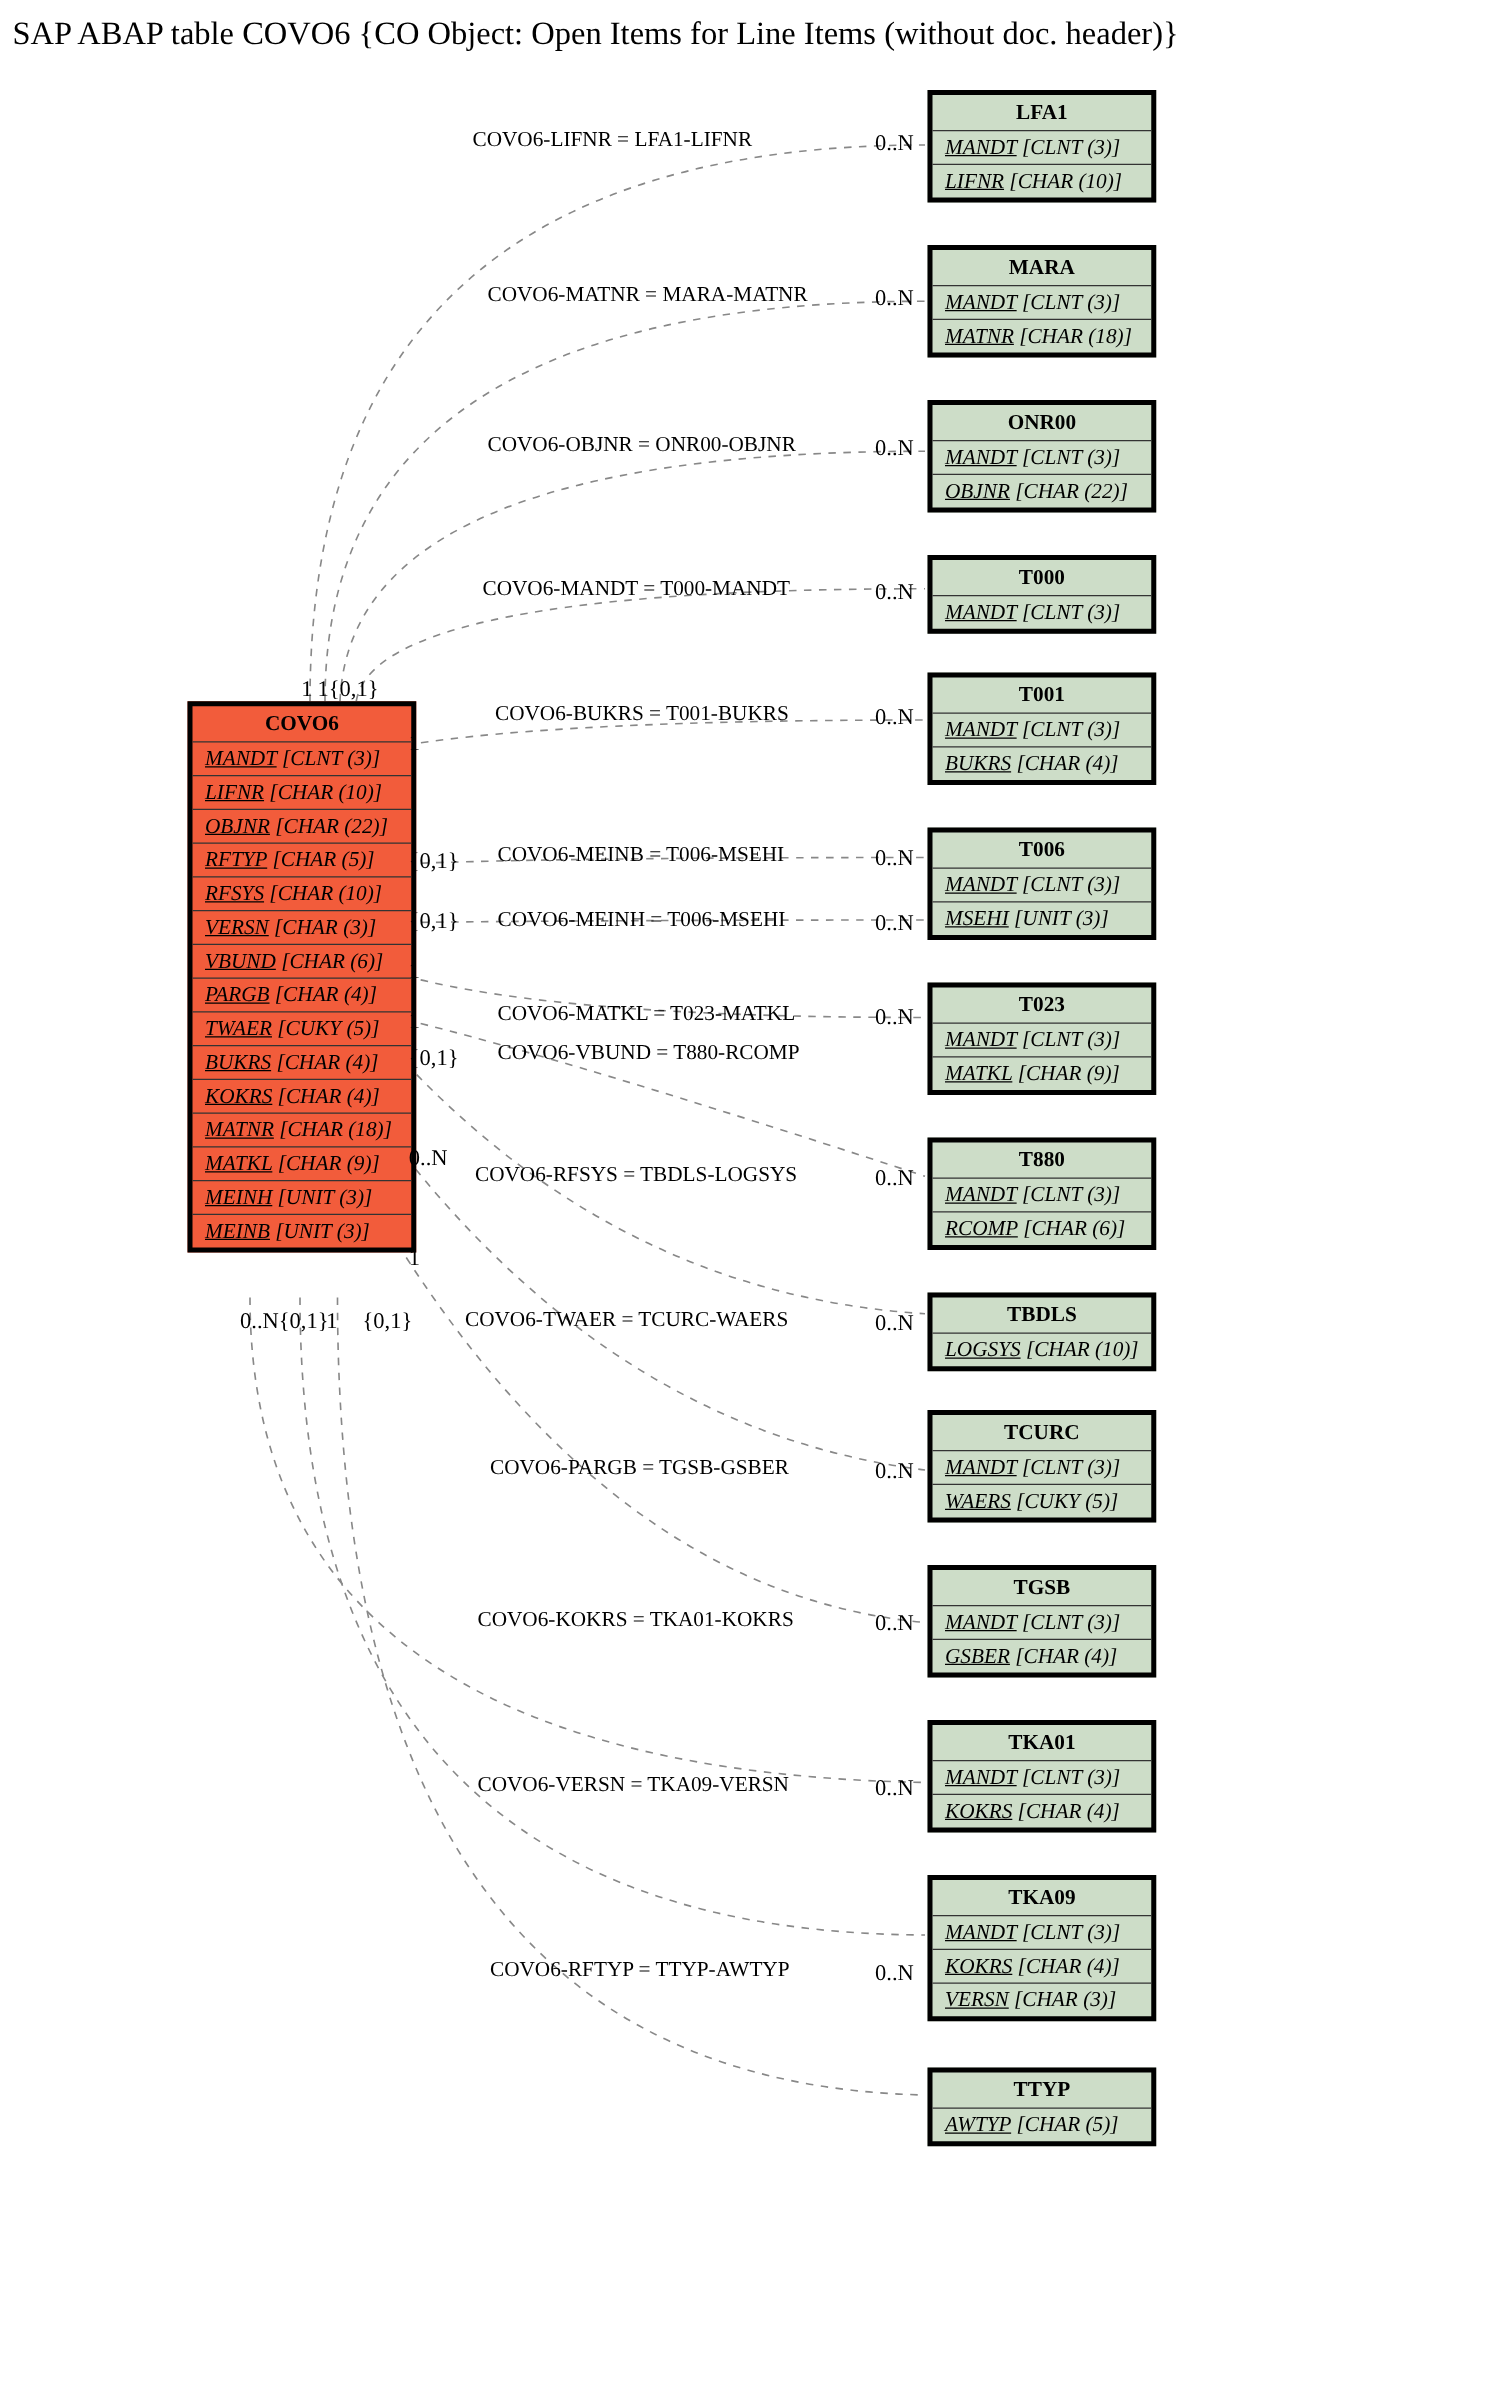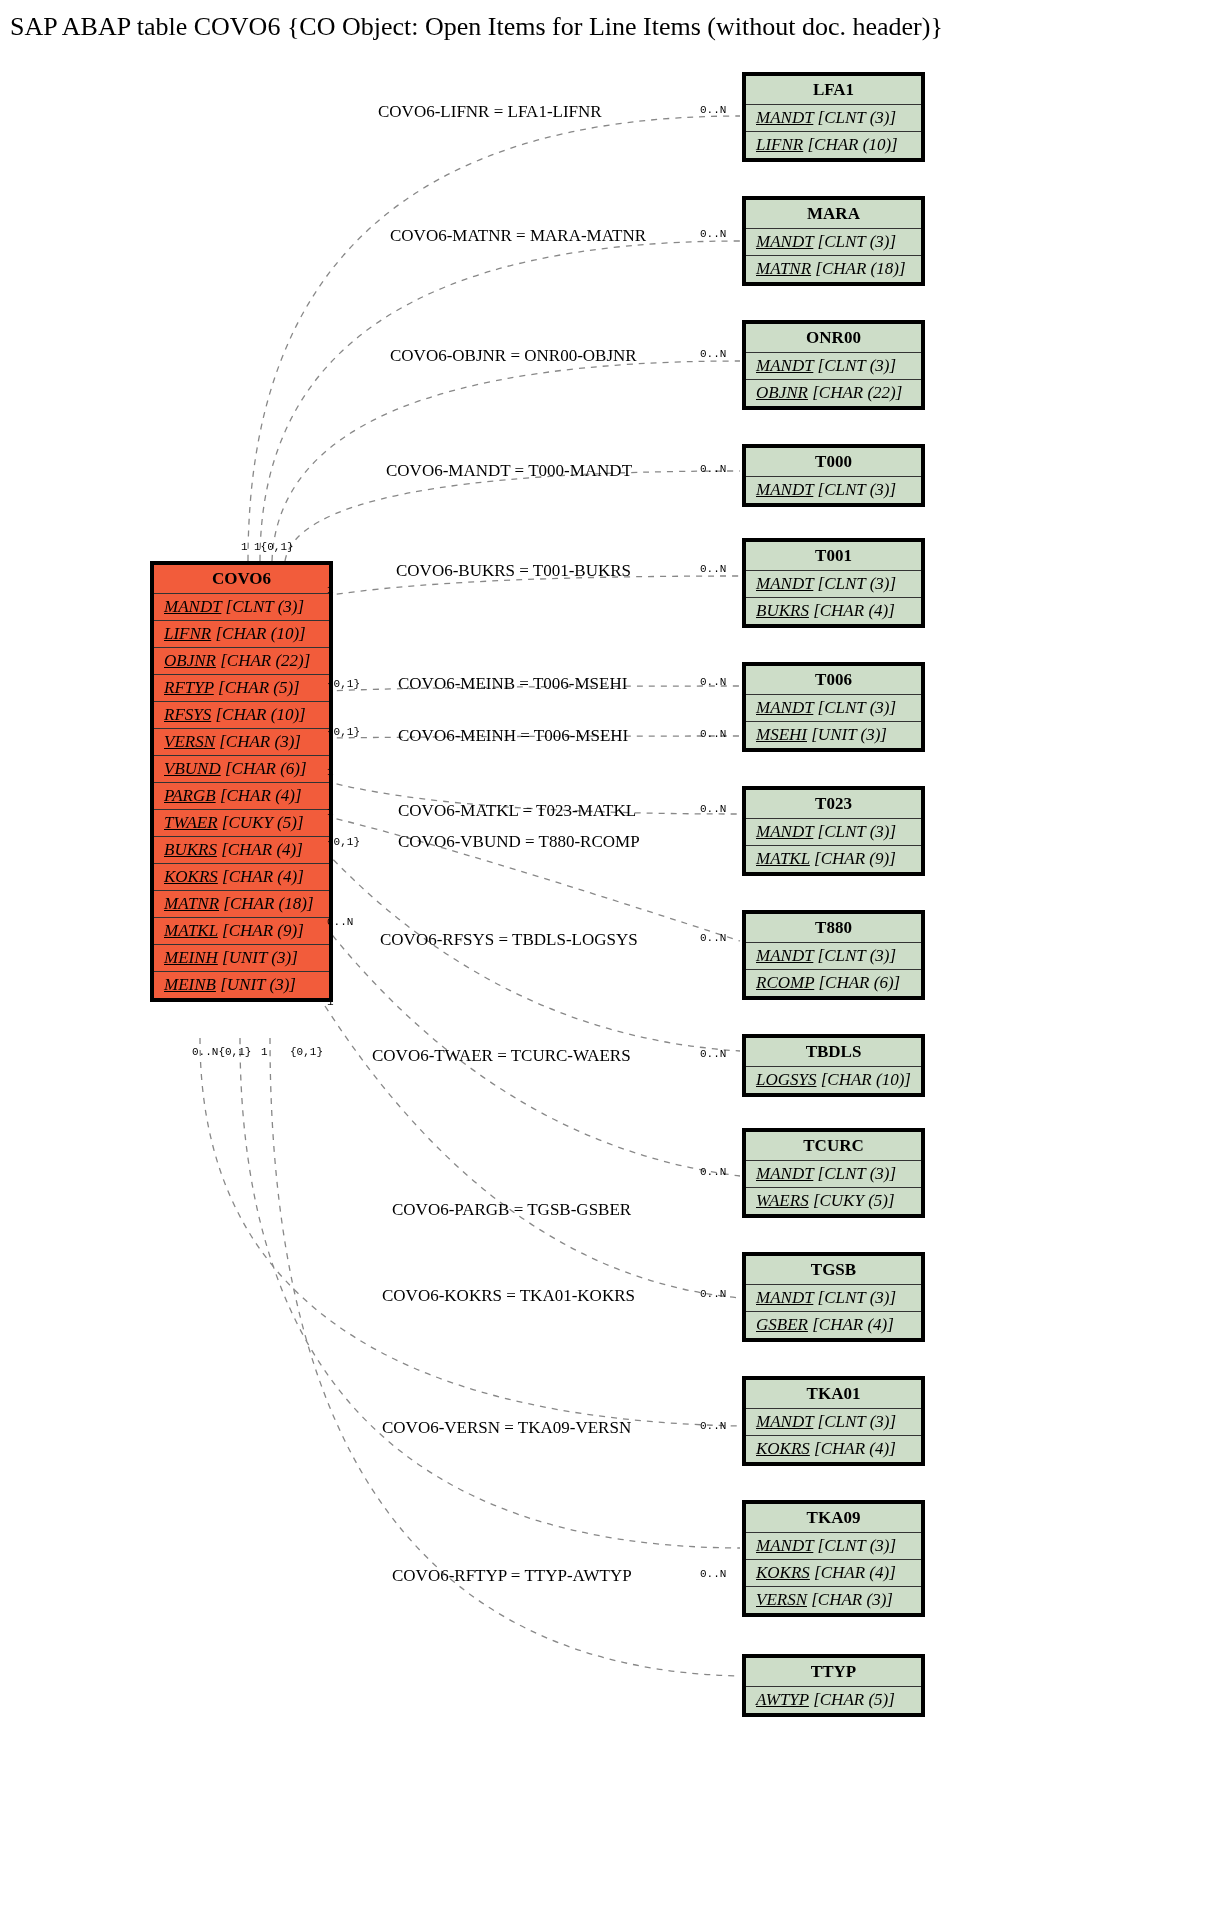--- a/index.html
+++ b/index.html
@@ -47,22 +47,21 @@
   }
   .entity .fld:last-child { border-bottom: none; }
   .fieldname { text-decoration: underline; }
   .rel-label {
     position: absolute;
     font-size: 17px;
     white-space: nowrap;
   }
   .card-label {
     position: absolute;
-    font-size: 11px;
-    font-family: Liberation Mono, monospace;
+    font-size: 18px;
   }
 </style>
 </head>
 <body>
 
 <div class="title">SAP ABAP table COVO6 {CO Object: Open Items for Line Items (without doc. header)}</div>
 
 <div class="canvas">
 
   <svg class="lines">
@@ -189,21 +188,21 @@
       <div class="card-label" style="left: 700px; top: 630px;">0..N</div>
       <div class="rel-label" style="left: 398px; top: 680px;">COVO6-MEINH = T006-MSEHI</div>
       <div class="card-label" style="left: 700px; top: 682px;">0..N</div>
       <div class="rel-label" style="left: 398px; top: 755px;">COVO6-MATKL = T023-MATKL</div>
       <div class="card-label" style="left: 700px; top: 757px;">0..N</div>
       <div class="rel-label" style="left: 398px; top: 786px;">COVO6-VBUND = T880-RCOMP</div>
       <div class="rel-label" style="left: 380px; top: 884px;">COVO6-RFSYS = TBDLS-LOGSYS</div>
       <div class="card-label" style="left: 700px; top: 886px;">0..N</div>
       <div class="rel-label" style="left: 372px; top: 1000px; text-align: center;">COVO6-TWAER = TCURC-WAERS</div>
       <div class="card-label" style="left: 700px; top: 1002px;">0..N</div>
-      <div class="rel-label" style="left: 392px; top: 1118px; margin-top: 36px;">COVO6-PARGB = TGSB-GSBER</div>
+      <div class="rel-label" style="left: 392px; top: 1118px;">COVO6-PARGB = TGSB-GSBER</div>
       <div class="card-label" style="left: 700px; top: 1120px;">0..N</div>
       <div class="rel-label" style="left: 382px; top: 1240px;">COVO6-KOKRS = TKA01-KOKRS</div>
       <div class="card-label" style="left: 700px; top: 1242px;">0..N</div>
       <div class="rel-label" style="left: 382px; top: 1372px;">COVO6-VERSN = TKA09-VERSN</div>
       <div class="card-label" style="left: 700px; top: 1374px;">0..N</div>
       <div class="rel-label" style="left: 392px; top: 1520px;">COVO6-RFTYP = TTYP-AWTYP</div>
       <div class="card-label" style="left: 700px; top: 1522px;">0..N</div>
       <div class="card-label" style="left: 241px; top: 495px;">1</div>
       <div class="card-label" style="left: 254px; top: 495px;">1{0,1}</div>
       <div class="card-label" style="left: 327px; top: 538px;">1</div>

